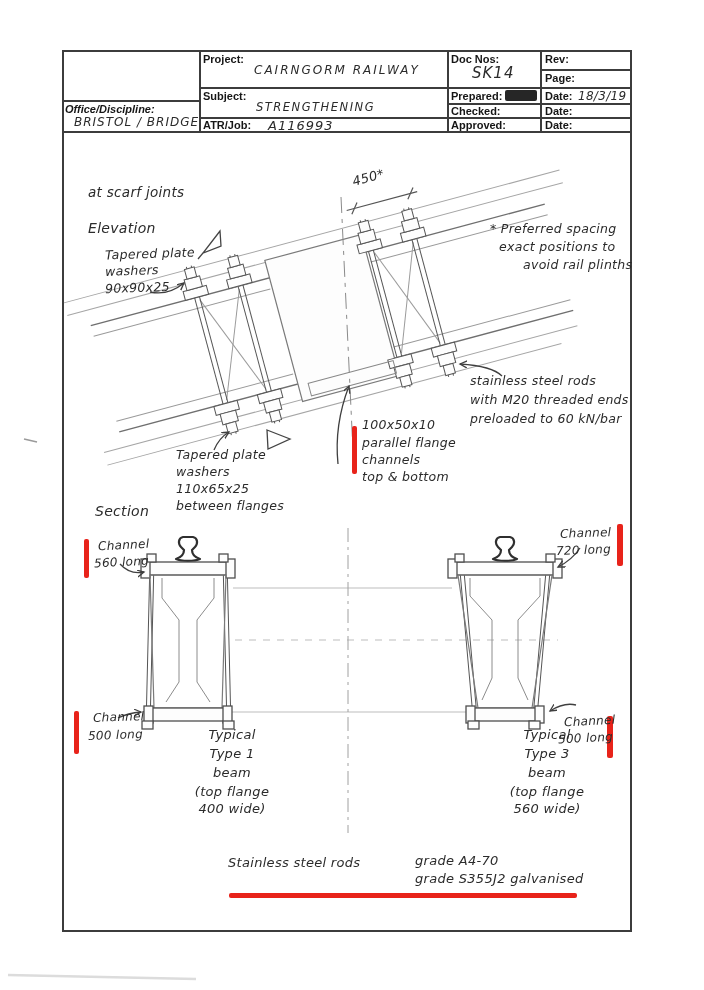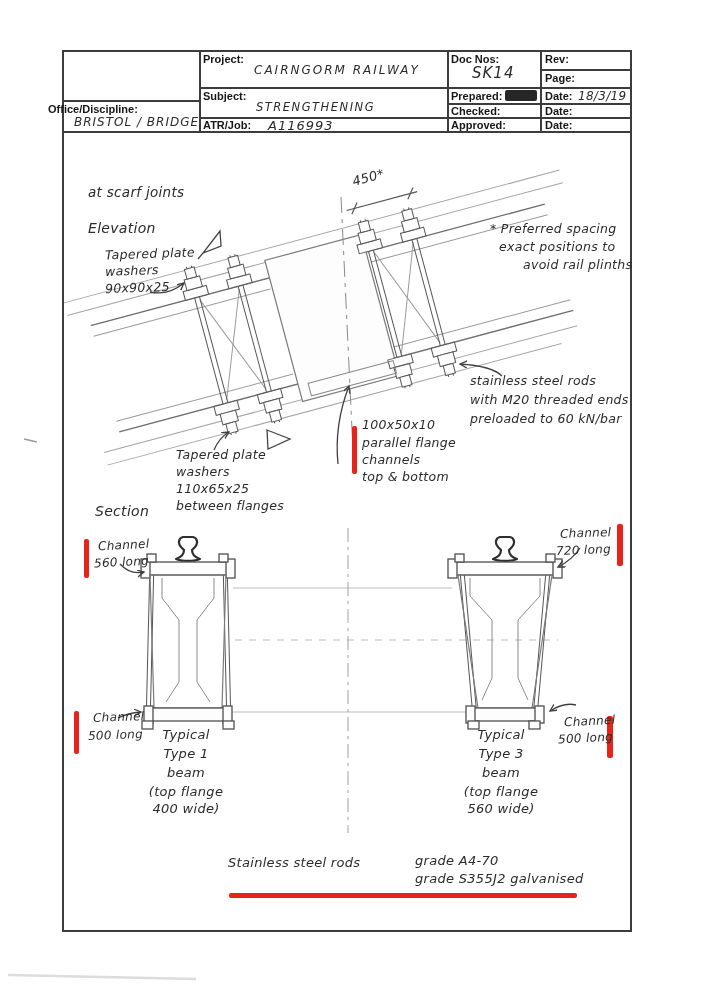--- a/index.html
+++ b/index.html
@@ -13,41 +13,41 @@
   
   .lbl{position:absolute;font-family:"Liberation Sans",sans-serif;font-weight:bold;
        font-size:11px;color:#161616;white-space:nowrap;z-index:3;}
   
   .hand{position:absolute;font-family:"DejaVu Sans",sans-serif;font-style:italic;
         color:#2b2b2b;white-space:nowrap;z-index:3;letter-spacing:0.3px;}
   .logo{position:absolute;font-family:"DejaVu Serif",serif;font-weight:bold;
         font-size:45px;color:#3d3d3d;letter-spacing:1px;line-height:1;z-index:3;}
   .redact{position:absolute;background:#262626;border-radius:2px;z-index:3;}
   svg{position:absolute;left:0;top:0;z-index:2;}
-  .ctr{text-align:center;}
+  .ctr{text-align:center;padding-left:46px;}
 </style>
 </head>
 <body>
 
 <div class="page">
 
   <div class="frame"></div>
 
   <div class="tbl" style="left:62px;top:131px;width:568px;height:2px;"></div>
   <div class="tbl" style="left:199px;top:50px;width:2px;height:83px;"></div>
   <div class="tbl" style="left:447px;top:50px;width:2px;height:83px;"></div>
   <div class="tbl" style="left:540px;top:50px;width:2px;height:83px;"></div>
   <div class="tbl" style="left:62px;top:100px;width:139px;height:1.5px;"></div>
   <div class="tbl" style="left:199px;top:87px;width:431px;height:1.5px;"></div>
   <div class="tbl" style="left:199px;top:117px;width:250px;height:1.5px;"></div>
   <div class="tbl" style="left:540px;top:69px;width:90px;height:1.5px;"></div>
   <div class="tbl" style="left:447px;top:103px;width:183px;height:1.5px;"></div>
   <div class="tbl" style="left:447px;top:117px;width:183px;height:1.5px;"></div>
 
-  <div class="lbl" style="left:48px;top:103px;">Office/Discipline:</div>
+  <div class="lbl" style="left:65px;top:103px;font-style:italic;">Office/Discipline:</div>
   <div class="hand" style="left:74px;top:115px;font-size:12px;letter-spacing:1px;">BRISTOL / BRIDGE</div>
 
   <div class="lbl" style="left:203px;top:53px;">Project:</div>
   <div class="hand" style="left:254px;top:63px;font-size:12px;letter-spacing:2px;">CAIRNGORM  RAILWAY</div>
   <div class="lbl" style="left:203px;top:90px;">Subject:</div>
   <div class="hand" style="left:256px;top:100px;font-size:11.5px;letter-spacing:1.5px;">STRENGTHENING</div>
   <div class="lbl" style="left:203px;top:119px;">ATR/Job:</div>
   <div class="hand" style="left:268px;top:118px;font-size:13px;letter-spacing:1px;">A116993</div>
 
   <div class="lbl" style="left:451px;top:53px;">Doc Nos:</div>

